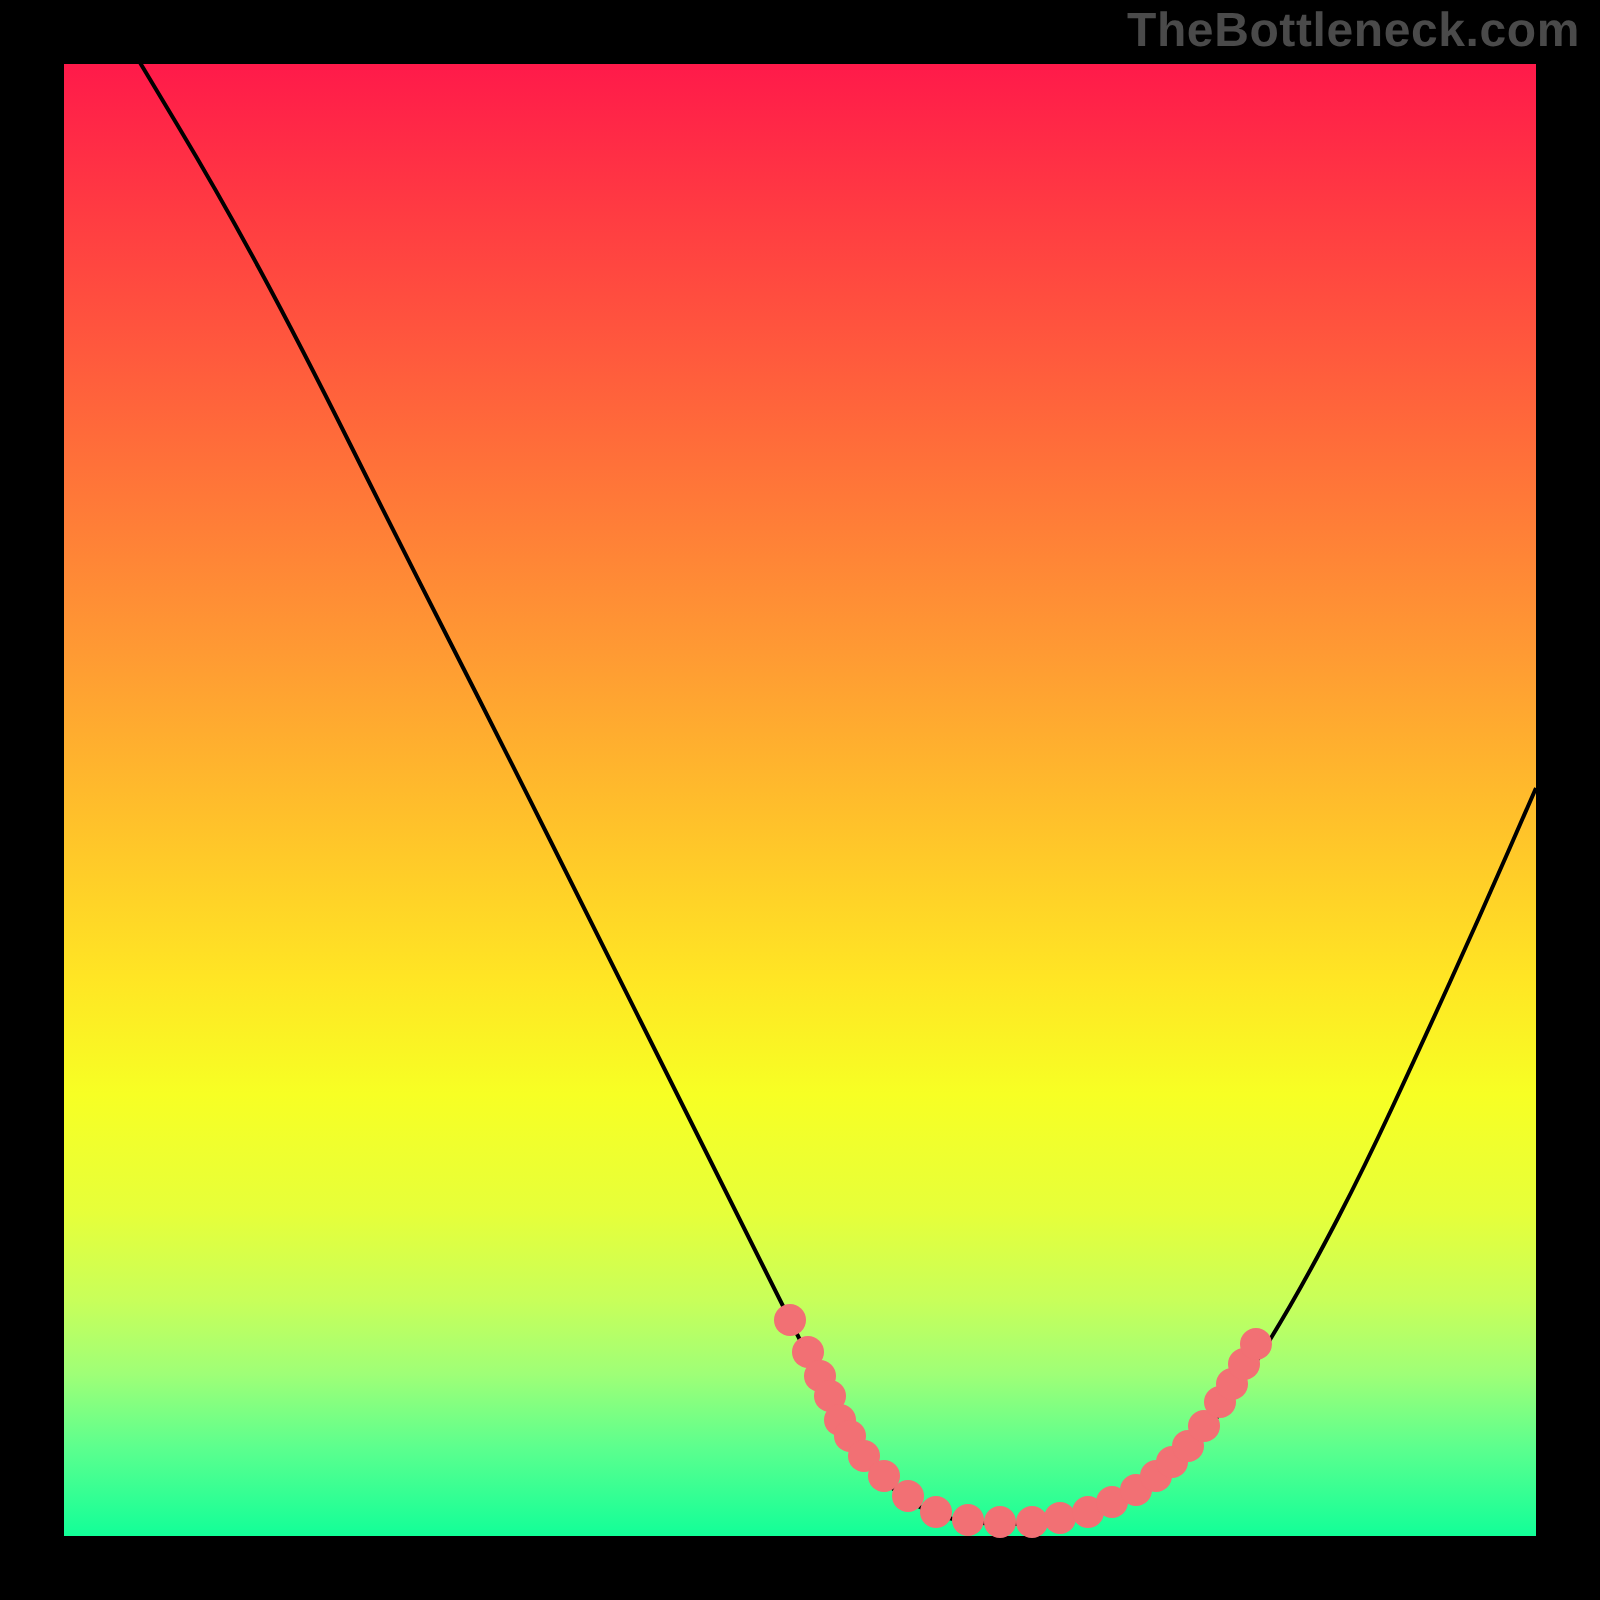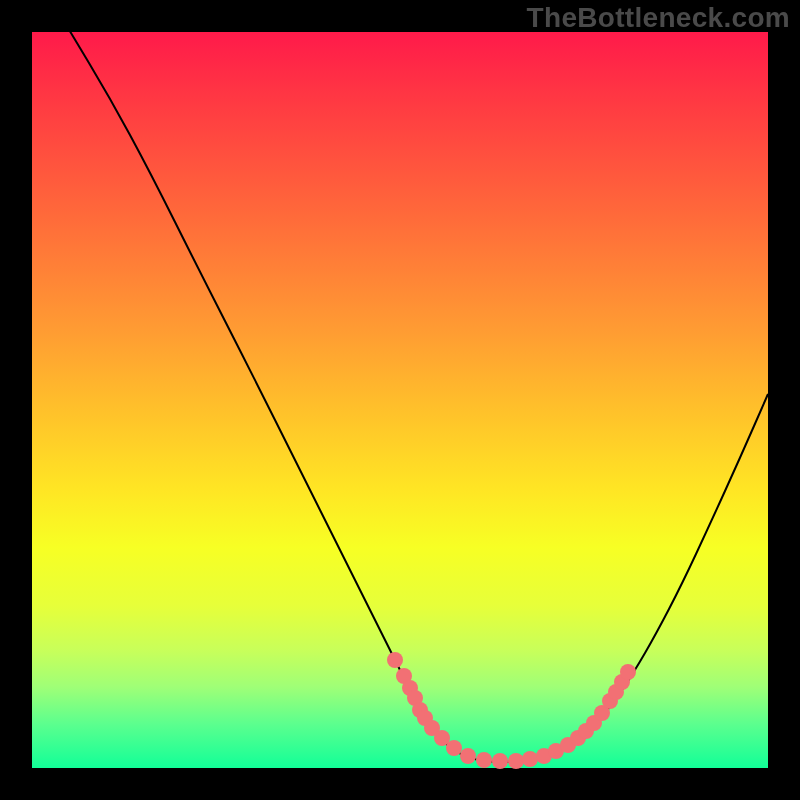--- a/index.html
+++ b/index.html
@@ -9,21 +9,21 @@
     background: #000;
     position: relative;
     font-family: Arial, Helvetica, sans-serif;
     overflow: hidden;
   }
   .watermark {
     position: absolute;
     top: 2px;
     right: 10px;
     color: #4a4a4a;
-    font-size: 28px;
+    font-size: 24px;
     font-weight: bold;
     letter-spacing: 0.3px;
     z-index: 10;
   }
   .plot-area {
     position: absolute;
     left: 32px;
     top: 32px;
     width: 736px;
     height: 736px;

